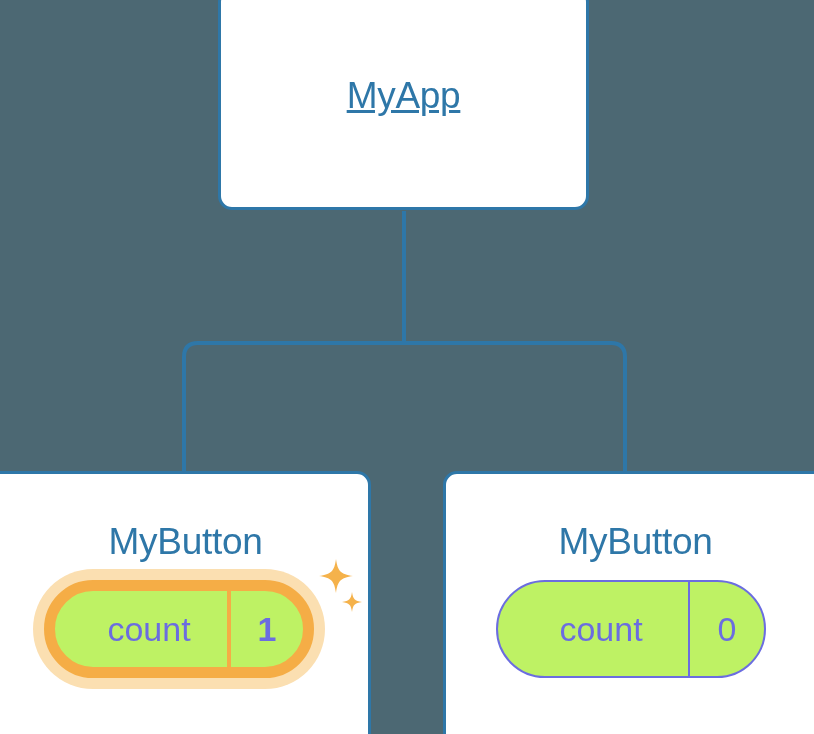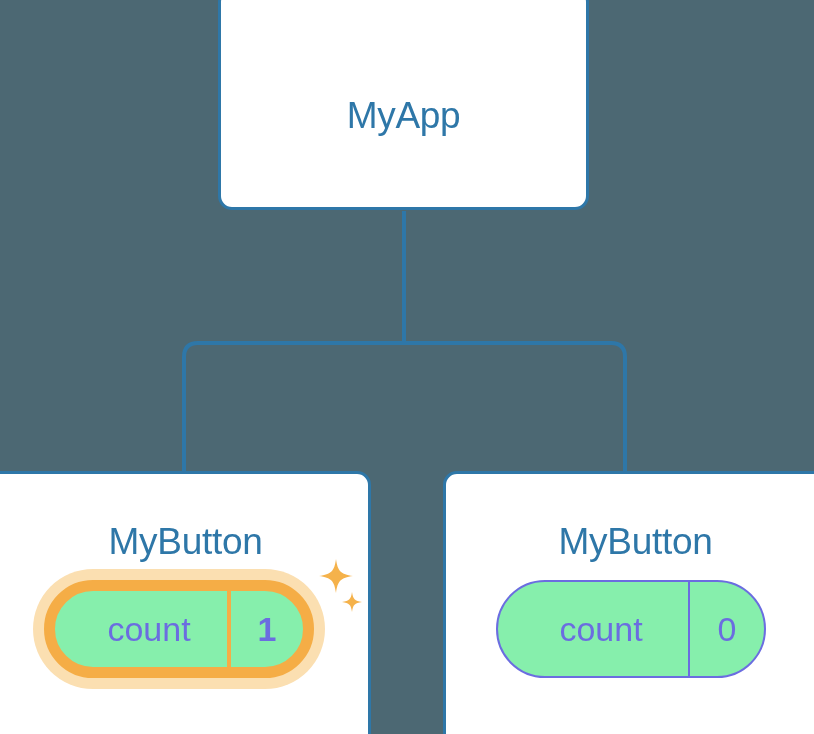--- a/index.html
+++ b/index.html
@@ -67,39 +67,39 @@
     left: 0;
     right: 0;
     text-align: center;
     color: #2E77A8;
     font-size: 37px;
     font-weight: 400;
     letter-spacing: -0.3px;
     white-space: nowrap;
   }
 
-  .card-root .card-title { top: 104px; }
+  .card-root .card-title { top: 84px; text-decoration: underline; }
   .card-left  .card-title { top: 47px; padding-left: 14px; }
   .card-right .card-title { top: 47px; }
 
   
   .capsule-wrap {
     position: absolute;
     top: 106px;
   }
 
   .card-left .capsule-wrap  { left: 55px; }
   .card-right .capsule-wrap { left: 50px; }
 
   .capsule {
     position: relative;
     width: 270px;
     height: 98px;
     border-radius: 49px;
-    background: #86efac;
+    background: #bef264;
     display: flex;
     align-items: stretch;
   }
 
   .capsule.plain {
     border: 2.5px solid #6B6DE0;
   }
 
   
   .capsule.highlight {

